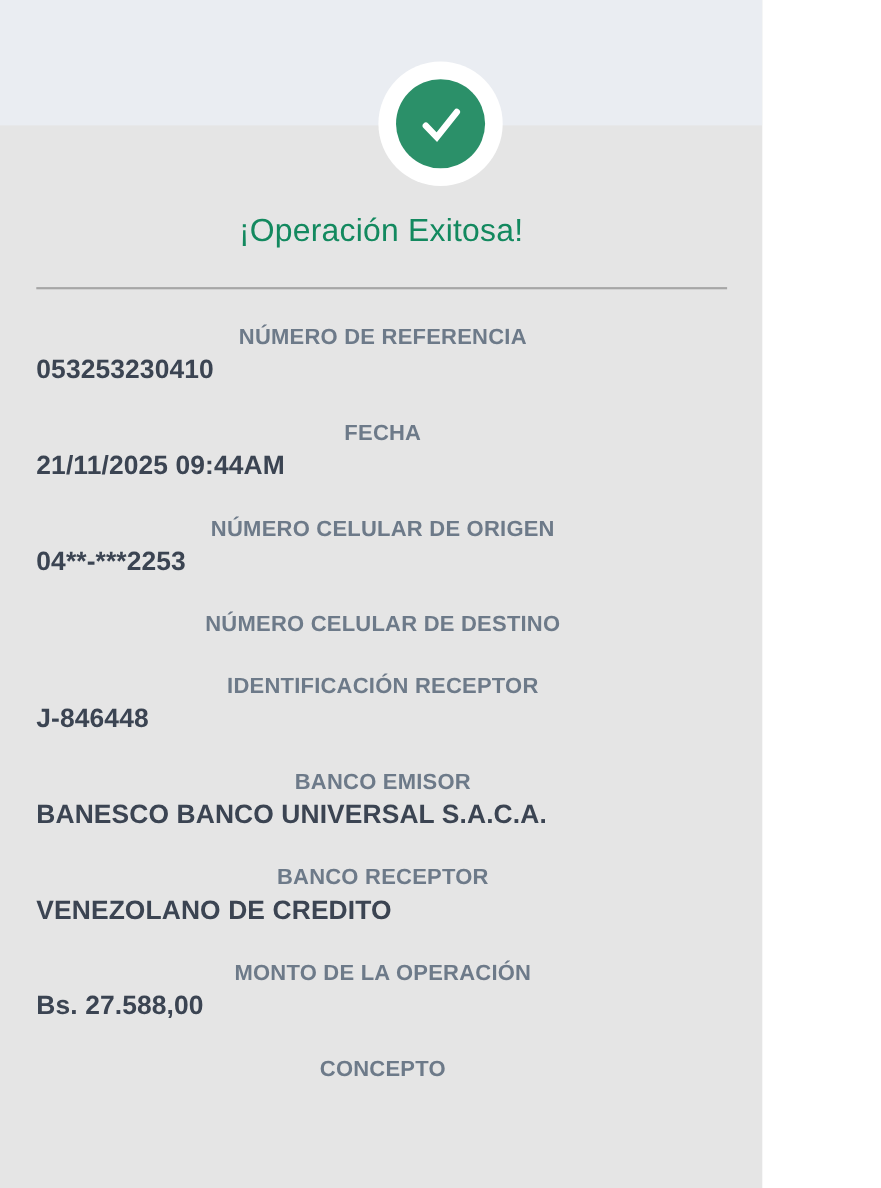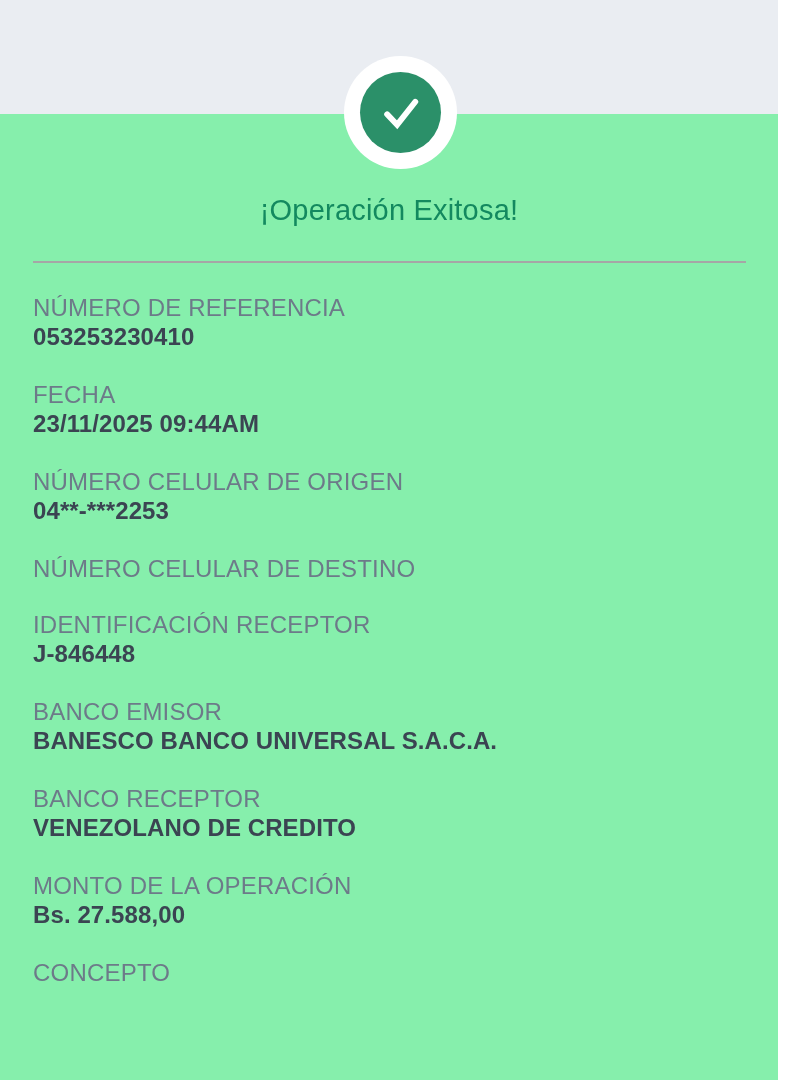--- a/index.html
+++ b/index.html
@@ -3,23 +3,23 @@
 <meta charset="utf-8">
 <style>
   html, body {
     margin: 0;
     padding: 0;
     background: #ffffff;
     font-family: "Liberation Sans", "DejaVu Sans", sans-serif;
   }
   .page {
     position: relative;
-    width: 778px;
+    width: 693px;
     height: 1080px;
-    background: #86efac;
+    background: #e5e5e5;
     overflow: hidden;
   }
   .header-band {
     position: absolute;
     top: 0; left: 0;
     width: 100%;
     height: 114px;
     background: var(--band, #eaedf2);
   }
   .badge-outer {
@@ -74,26 +74,27 @@
     position: absolute;
     top: 294px;
     left: 33px;
     right: 30px;
   }
   .detail-row {
     margin-bottom: 29px;
   }
   .detail-label {
     display: block;
-    font-size: 24px;
-    font-weight: 400;
+    font-size: 20px;
+    font-weight: 700;
     line-height: 27px;
     letter-spacing: 0.2px;
     color: var(--label, #6d7a89);
     white-space: nowrap;
+    text-align: center;
   }
   .detail-value {
     display: block;
     font-size: 24px;
     font-weight: 700;
     line-height: 31px;
     letter-spacing: 0.1px;
     color: var(--value, #3b4452);
     white-space: nowrap;
   }
@@ -120,21 +121,21 @@
   <hr class="divider">
 
   <div class="details" id="details">
     <div class="detail-row">
       <span class="detail-label">NÚMERO DE REFERENCIA</span>
       <span class="detail-value">053253230410</span>
     </div>
 
     <div class="detail-row">
       <span class="detail-label">FECHA</span>
-      <span class="detail-value">23/11/2025 09:44AM</span>
+      <span class="detail-value">21/11/2025 09:44AM</span>
     </div>
 
     <div class="detail-row">
       <span class="detail-label">NÚMERO CELULAR DE ORIGEN</span>
       <span class="detail-value">04**-***2253</span>
     </div>
 
     <div class="detail-row">
       <span class="detail-label">NÚMERO CELULAR DE DESTINO</span>
     </div>

